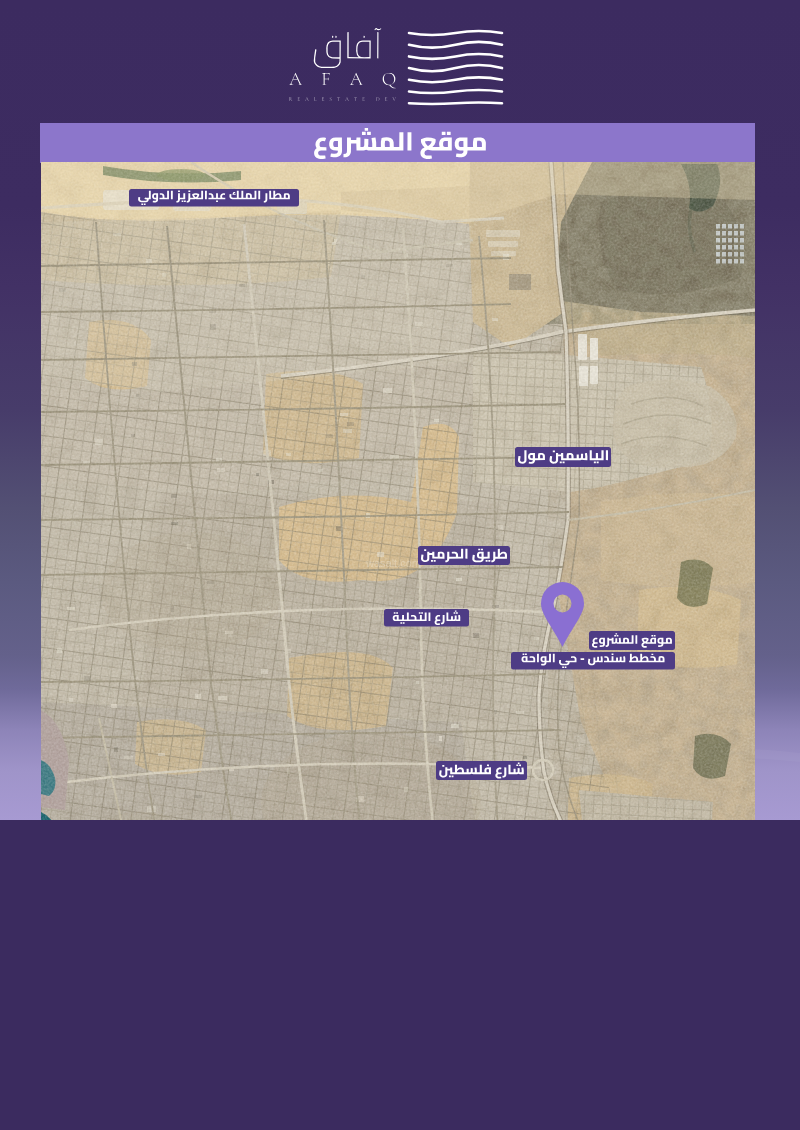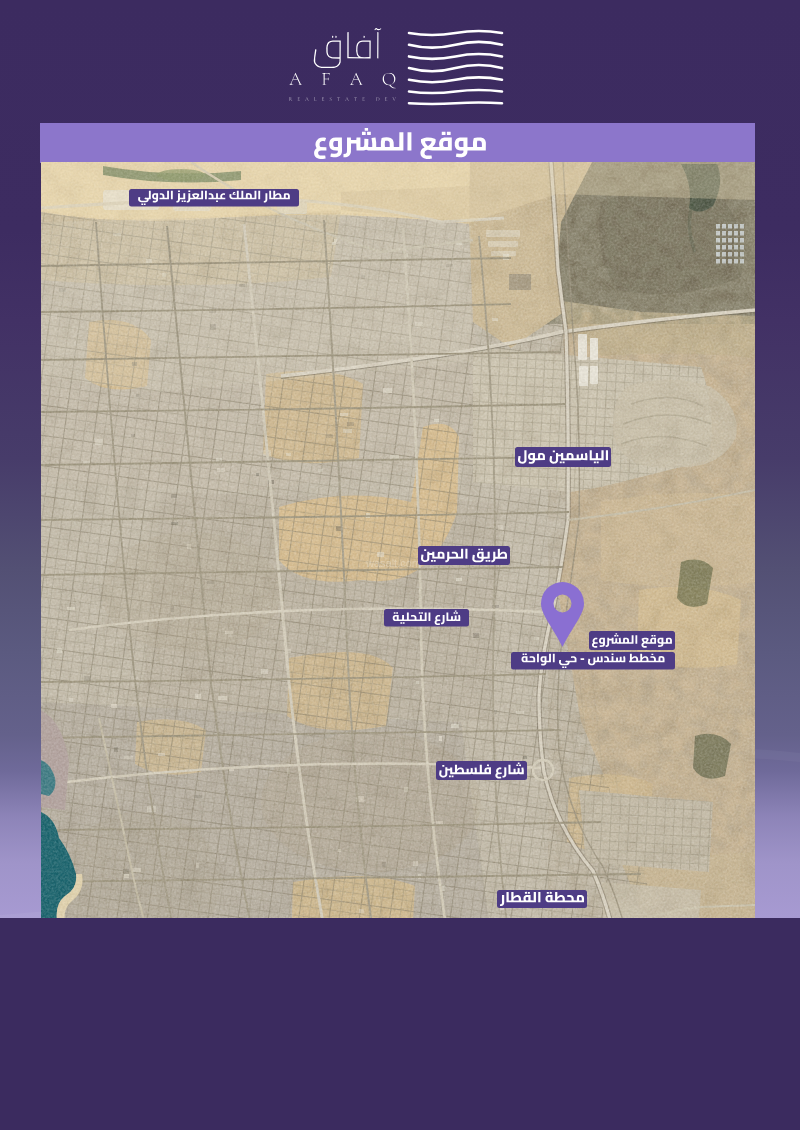--- a/index.html
+++ b/index.html
@@ -1,14 +1,14 @@
 <!DOCTYPE html>
 <html><head><meta charset="utf-8"><style>
 html,body{margin:0;padding:0;background:#3b2b5f;}
-#page{position:relative;width:800px;height:918px;overflow:hidden;
+#page{position:relative;width:800px;height:820px;overflow:hidden;
  background:linear-gradient(180deg,#3c2b60 0%,#3d2c61 25%,#423165 35%,#473c6a 50%,#535074 62%,#5b5a80 71%,#64618b 80%,#6f6a9a 84%,#8d84b8 89%,#9f94c9 94%,#a79ad2 100%);
  font-family:"Liberation Sans",sans-serif;}
 </style></head><body>
 <div id="page">
 
 <svg width="800" height="1130" style="position:absolute;left:0;top:0" viewBox="0 0 800 1130">
   <path d="M0 985 Q200 958 420 985 T800 972 L800 1008 Q560 1020 300 1004 T0 1012 Z" fill="#ffffff" opacity="0.11"></path>
   <path d="M0 1048 Q260 1024 520 1052 T800 1040 L800 1074 Q520 1088 260 1068 T0 1080 Z" fill="#ffffff" opacity="0.10"></path>
   <path d="M0 915 Q150 900 310 918 L310 926 Q150 910 0 926 Z" fill="#ffffff" opacity="0.05"></path>
   <path d="M520 758 Q660 738 800 753 L800 762 Q660 748 520 768 Z" fill="#ffffff" opacity="0.04"></path>

